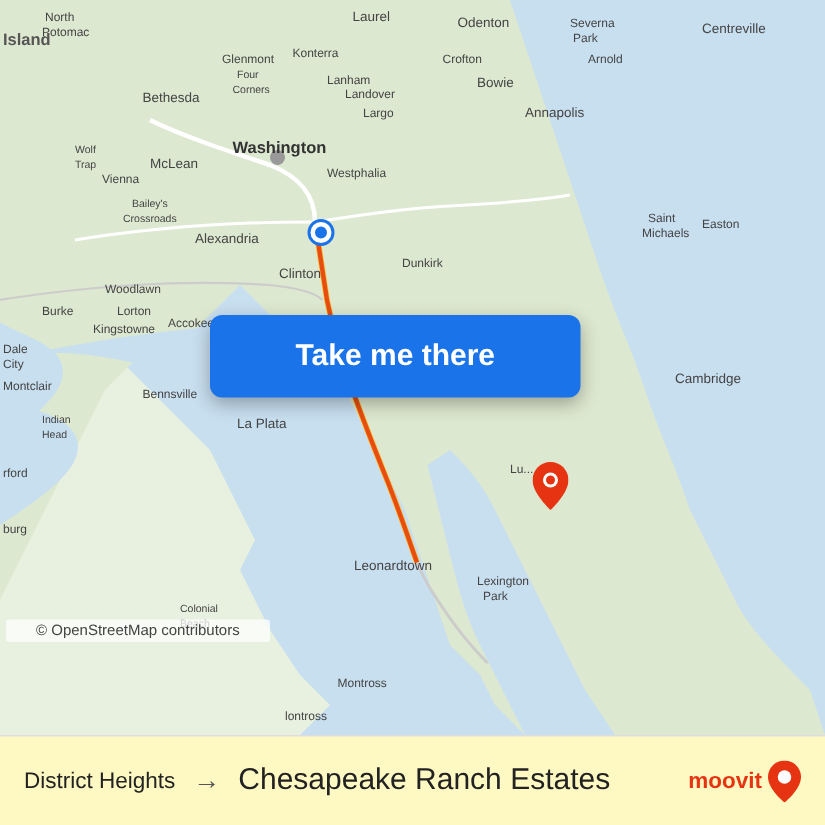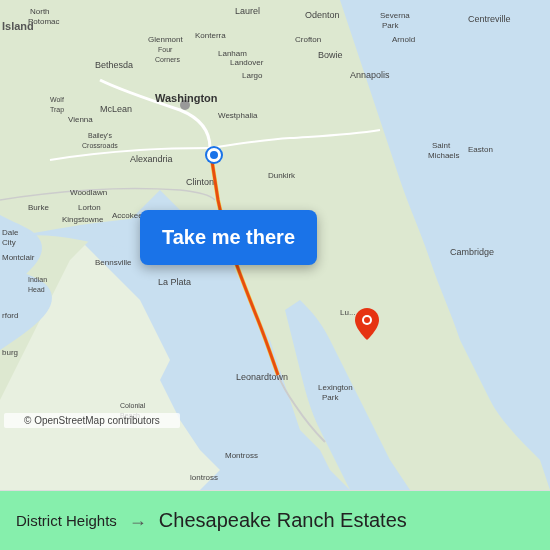--- a/index.html
+++ b/index.html
@@ -25,33 +25,33 @@
     }
 
     #take-me-there-btn {
       position: absolute;
       top: 210px;
       left: 140px;
       background: #1a73e8;
       color: white;
       border: none;
       border-radius: 8px;
-      padding: 16px 22px;
+      padding: 16px 57px;
       font-size: 20px;
       font-weight: bold;
       cursor: pointer;
       box-shadow: 0 4px 12px rgba(0,0,0,0.3);
       z-index: 10;
       white-space: nowrap;
     }
 
     #bottom-bar {
       width: 550px;
       height: 60px;
-      background: #86efac;
+      background: #fef9c3;
       display: flex;
       align-items: center;
       justify-content: space-between;
       padding: 0 16px;
       border-top: 1px solid #ddd;
       position: relative;
     }
 
     #from-label {
       font-size: 15px;
@@ -282,13 +282,20 @@
 <div id="bottom-bar">
   <div class="route-info">
 
     <span id="from-label">District Heights</span>
 
     <span id="arrow-icon" style="margin: 0 12px; font-size:18px; color:#555;">→</span>
 
     <span id="to-label">Chesapeake Ranch Estates</span>
   </div>
 
+  <div id="moovit-logo">
+    <span id="moovit-text" style="font-size:15px; font-weight:bold; color:#e63312;">moovit</span>
+    <svg width="22" height="28" viewBox="0 0 22 28" xmlns="http://www.w3.org/2000/svg">
+      <path d="M11 0C4.9 0 0 4.9 0 11c0 8.25 11 17 11 17s11-8.75 11-17C22 4.9 17.1 0 11 0z" fill="#e63312"></path>
+      <circle cx="11" cy="11" r="4.5" fill="white"></circle>
+    </svg>
+  </div>
 </div>
 
 </body></html>

